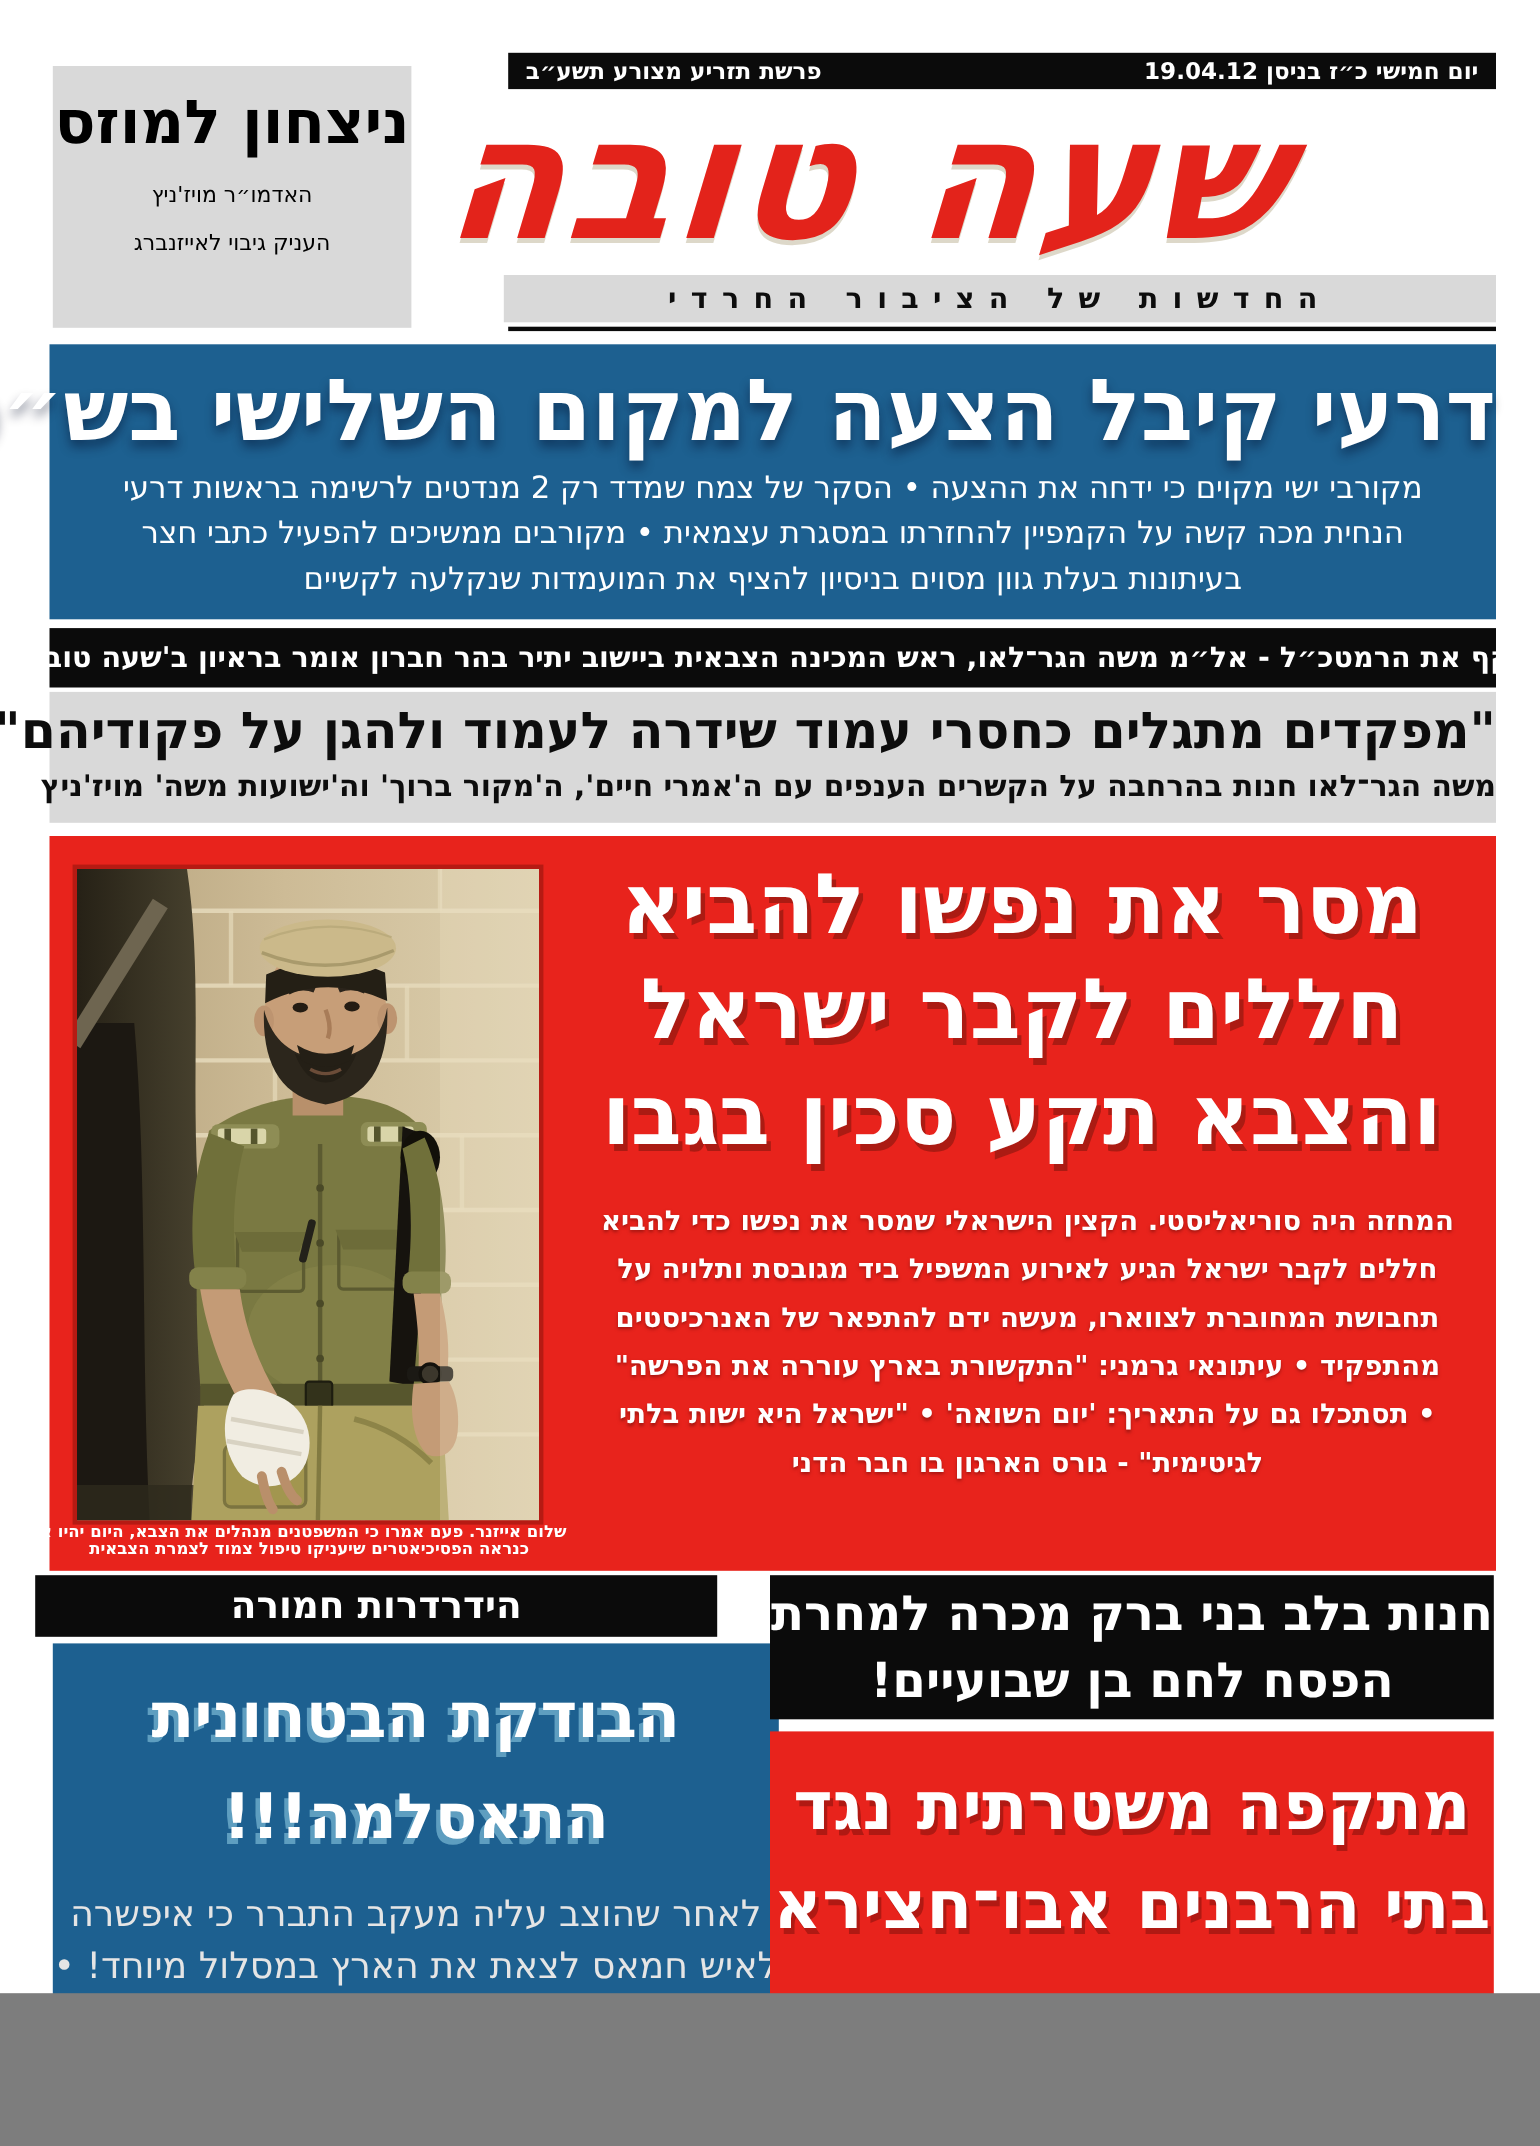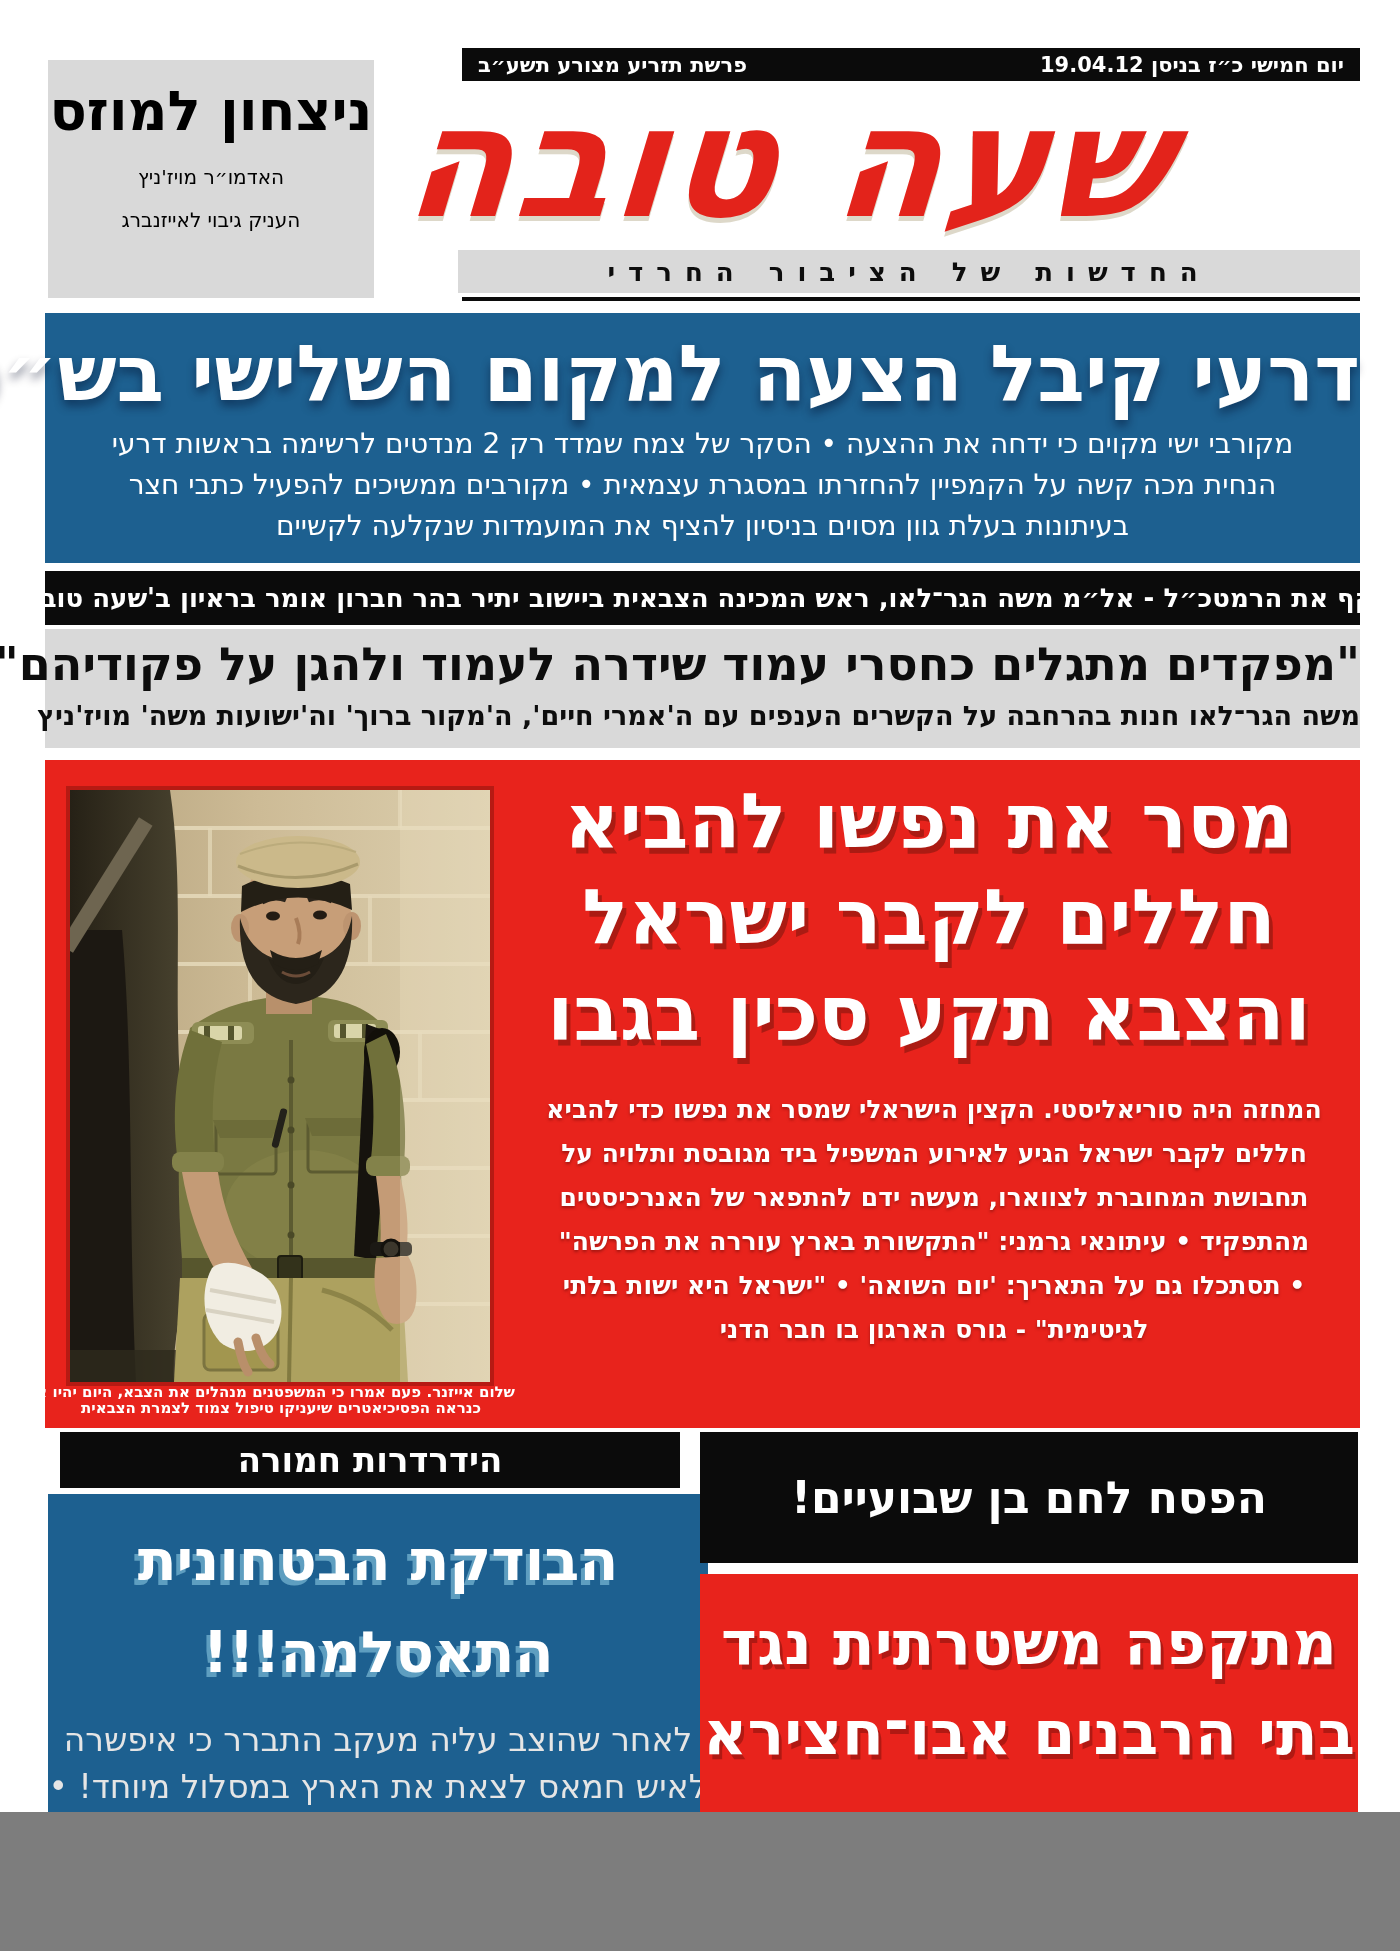--- a/index.html
+++ b/index.html
@@ -66,21 +66,21 @@
     position:absolute;left:478px;top:328px;width:822px;text-align:center;
     font-size:25px;font-weight:700;line-height:44px;white-space:nowrap;
     text-shadow:0 2px 3px rgba(90,10,5,0.5);
   }
   .caption{
     position:absolute;left:2px;top:624px;width:468px;text-align:center;
     font-size:15px;font-weight:700;line-height:16px;white-space:nowrap;
   }
   
   .detk{
-    position:absolute;left:60px;top:1432px;width:620px;height:56px;background:#0b0b0b;color:#fff;
+    position:absolute;left:32px;top:1432px;width:620px;height:56px;background:#0b0b0b;color:#fff;
     display:flex;align-items:center;justify-content:center;font-size:34px;font-weight:700;white-space:nowrap;
   }
   .detblue{position:absolute;left:48px;top:1494px;width:660px;height:386px;background:#1d6090;color:#fff;text-align:center;}
   .det-h{margin-top:20px;font-size:57px;font-weight:700;line-height:92px;white-space:nowrap;
     text-shadow:-4px 5px 0 rgba(160,220,240,0.5);}
   .det-b{margin-top:18px;font-size:33px;font-weight:400;line-height:47px;color:#e5e5e5;white-space:nowrap;}
   
   .bread{
     position:absolute;left:700px;top:1432px;width:658px;height:131px;background:#0b0b0b;color:#fff;
     display:flex;flex-direction:column;align-items:center;justify-content:center;
@@ -251,20 +251,21 @@
       <div>הבודקת הבטחונית</div>
       <div>התאסלמה!!!</div>
     </div>
     <div class="det-b">
       <div>לאחר שהוצב עליה מעקב התברר כי איפשרה</div>
       <div>לאיש חמאס לצאת את הארץ במסלול מיוחד! •</div>
     </div>
   </div>
 
   <div class="bread">
+    <div>חנות בלב בני ברק מכרה למחרת</div>
     <div>הפסח לחם בן שבועיים!</div>
   </div>
 
   <div class="police">
     <div class="police-h">
       <div>מתקפה משטרתית נגד</div>
       <div>בתי הרבנים אבו־חצירא</div>
     </div>
   </div>
 

